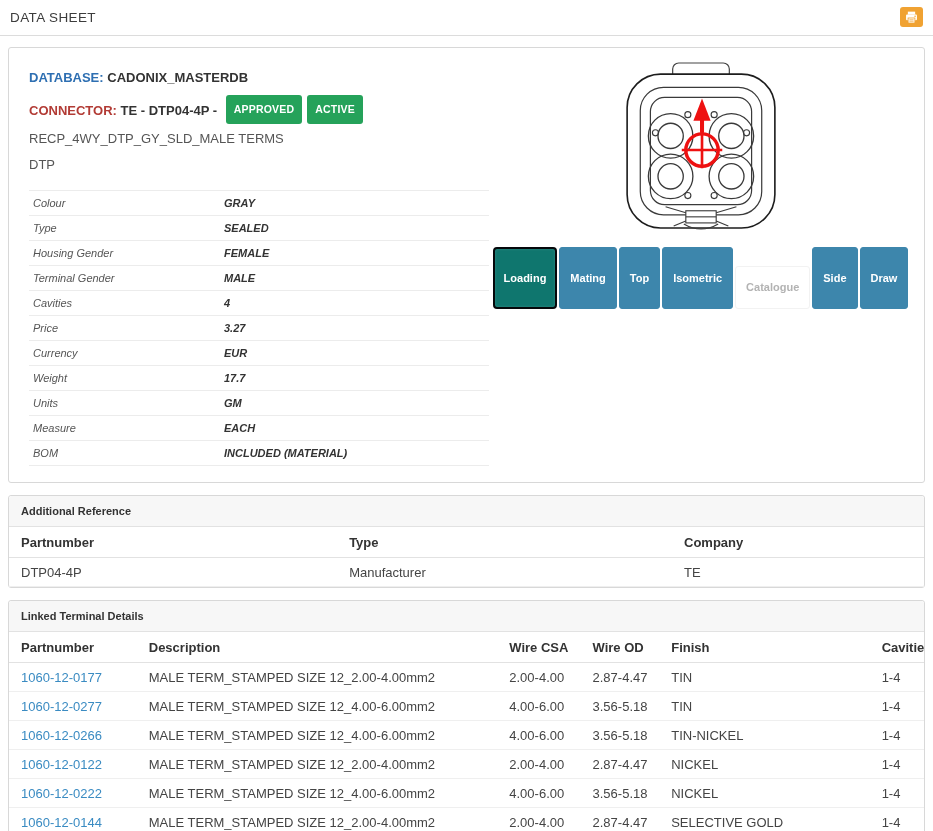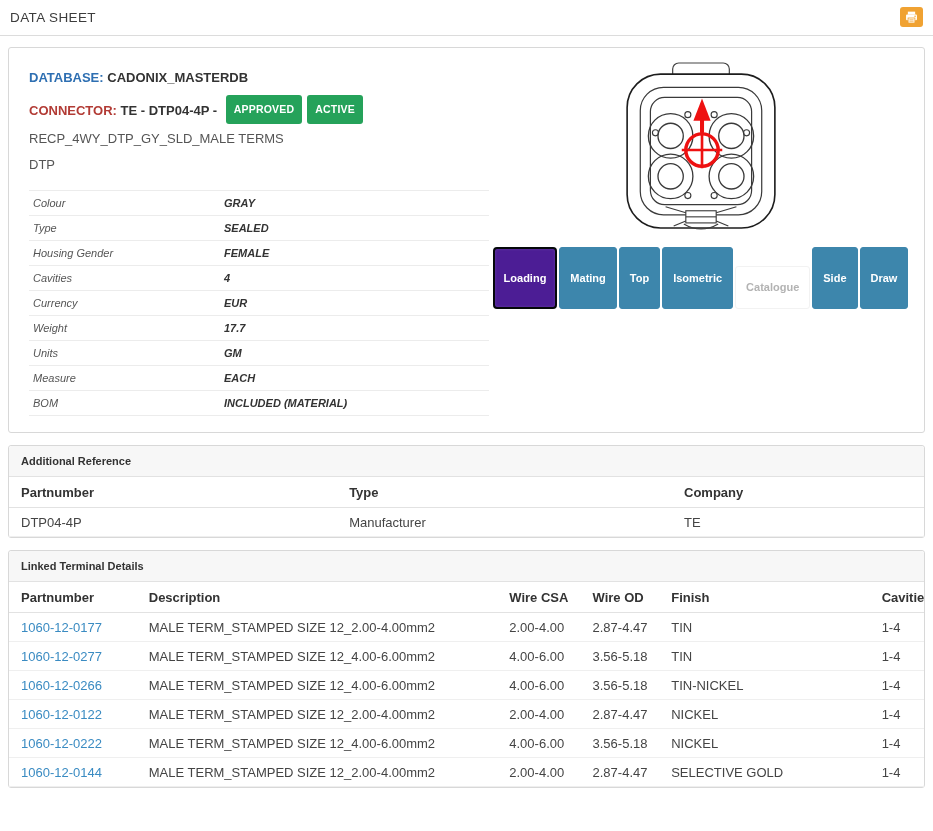--- a/index.html
+++ b/index.html
@@ -47,21 +47,21 @@
 
   
   .drawing-wrap{height:172px;display:flex;align-items:flex-start;justify-content:center;}
   .views-group{display:flex;gap:2px;margin-top:13px;}
   .view-btn{
     font-family:"Liberation Sans",sans-serif;font-size:11px;font-weight:bold;
     color:#fff;background:#3d86ac;border:1px solid #3d86ac;border-radius:3px;
     padding:14px 10px;cursor:pointer;line-height:13px;
   }
   .view-btn.active{
-    background:#4c1d95;border:2px solid #05080b;border-radius:4px;padding:4px 9px;
+    background:#0f766e;border:2px solid #05080b;border-radius:4px;padding:4px 9px;
     box-shadow:inset 0 0 3px rgba(255,255,255,.15);
   }
   .view-btn.disabled{background:#fff;border-color:#f2f2f2;color:#b3b3b3;margin-top:19px;}
 
   
   .data-table{width:100%;border-collapse:collapse;font-size:13px;table-layout:fixed;}
   .data-table th{
     text-align:left;font-weight:bold;color:#333;padding:8px 8px 7px 8px;
     border-bottom:1px solid #e2e2e2;white-space:nowrap;overflow:hidden;
   }
@@ -113,22 +113,30 @@
             </tr>
             <tr>
               <td class="p-label">Type</td>
               <td class="p-value">SEALED</td>
             </tr>
             <tr>
               <td class="p-label">Housing Gender</td>
               <td class="p-value">FEMALE</td>
             </tr>
             <tr>
+              <td class="p-label">Terminal Gender</td>
+              <td class="p-value">MALE</td>
+            </tr>
+            <tr>
               <td class="p-label">Cavities</td>
               <td class="p-value">4</td>
+            </tr>
+            <tr>
+              <td class="p-label">Price</td>
+              <td class="p-value">3.27</td>
             </tr>
             <tr>
               <td class="p-label">Currency</td>
               <td class="p-value">EUR</td>
             </tr>
             <tr>
               <td class="p-label">Weight</td>
               <td class="p-value">17.7</td>
             </tr>
             <tr>

